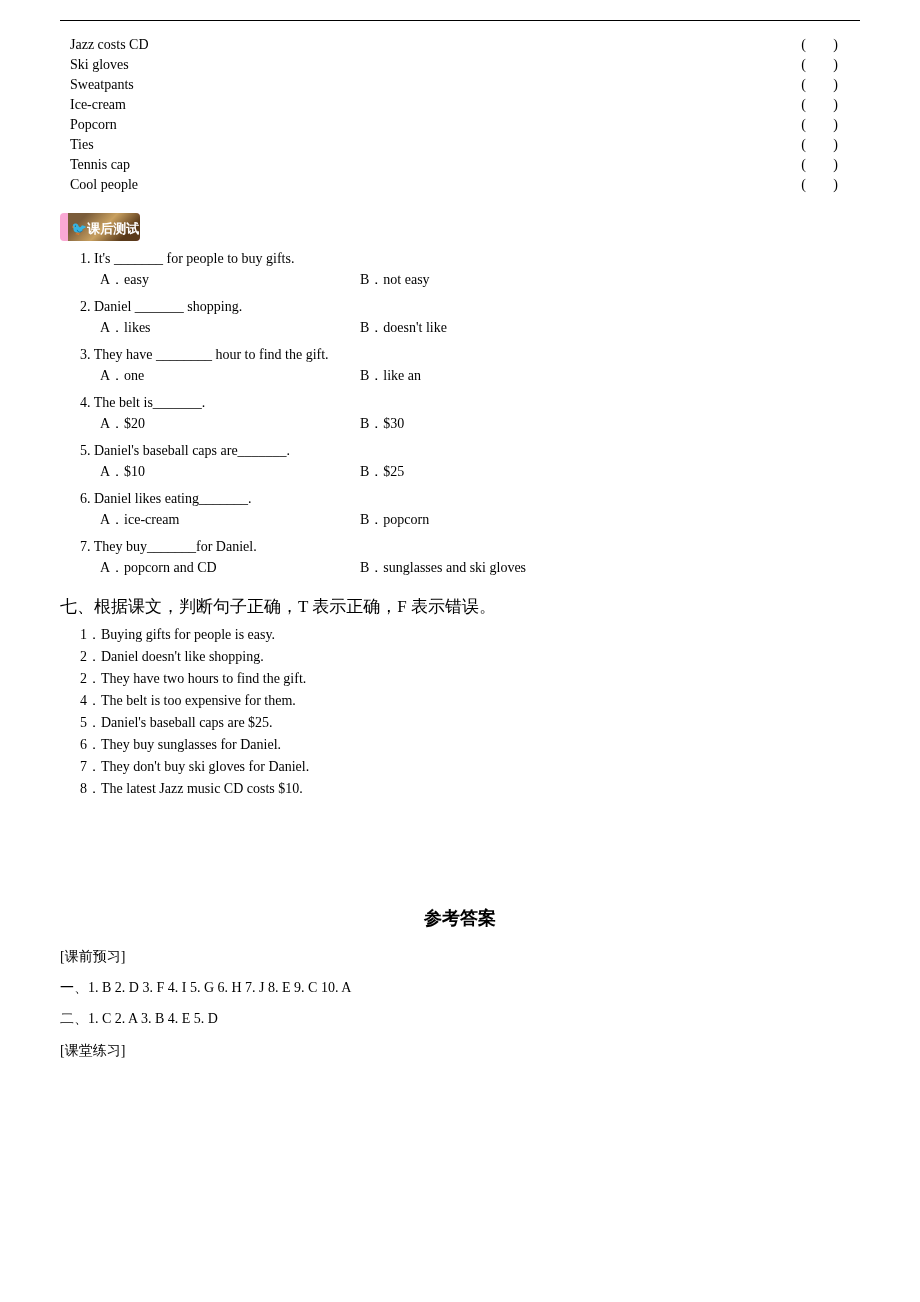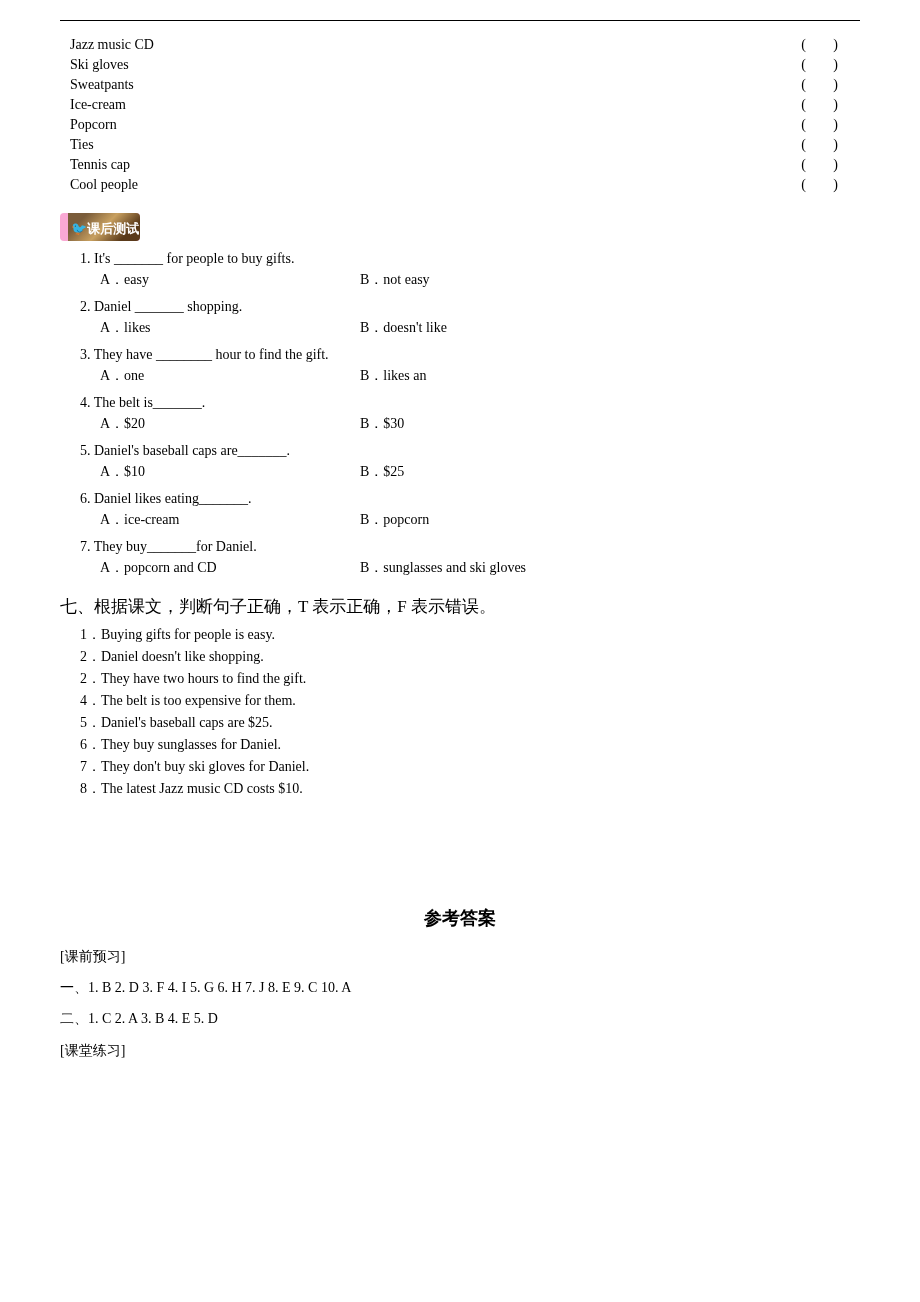--- a/index.html
+++ b/index.html
@@ -149,21 +149,21 @@
   </style>
 </head>
 <body>
 
 <div class="top-border"></div>
 
 <div class="checklist-section">
 
   <div id="checklist-container">
       <div class="checklist-item">
-    <span class="checklist-item-label">Jazz music CD</span>
+    <span class="checklist-item-label">Jazz costs CD</span>
     <span class="checklist-parens">(    )</span>
   </div>
       <div class="checklist-item">
     <span class="checklist-item-label">Ski gloves</span>
     <span class="checklist-parens">(    )</span>
   </div>
       <div class="checklist-item">
     <span class="checklist-item-label">Sweatpants</span>
     <span class="checklist-parens">(    )</span>
   </div>
@@ -214,21 +214,21 @@
         <div class="question-line">2.  Daniel _______ shopping.</div>
         <div class="options-line">
           <span class="option">A．likes</span>
           <span class="option">B．doesn't like</span>
         </div>
       </div>
       <div class="question-block">
         <div class="question-line">3.  They have ________ hour to find the gift.</div>
         <div class="options-line">
           <span class="option">A．one</span>
-          <span class="option">B．likes an</span>
+          <span class="option">B．like an</span>
         </div>
       </div>
       <div class="question-block">
         <div class="question-line">4.  The belt is_______.</div>
         <div class="options-line">
           <span class="option">A．$20</span>
           <span class="option">B．$30</span>
         </div>
       </div>
       <div class="question-block">

